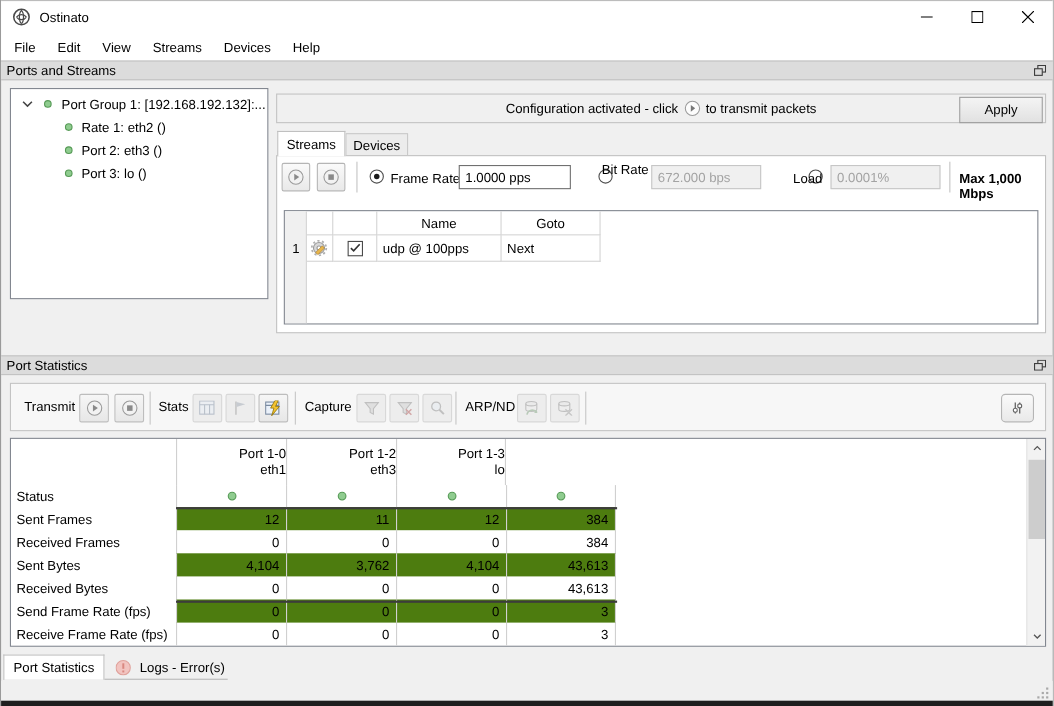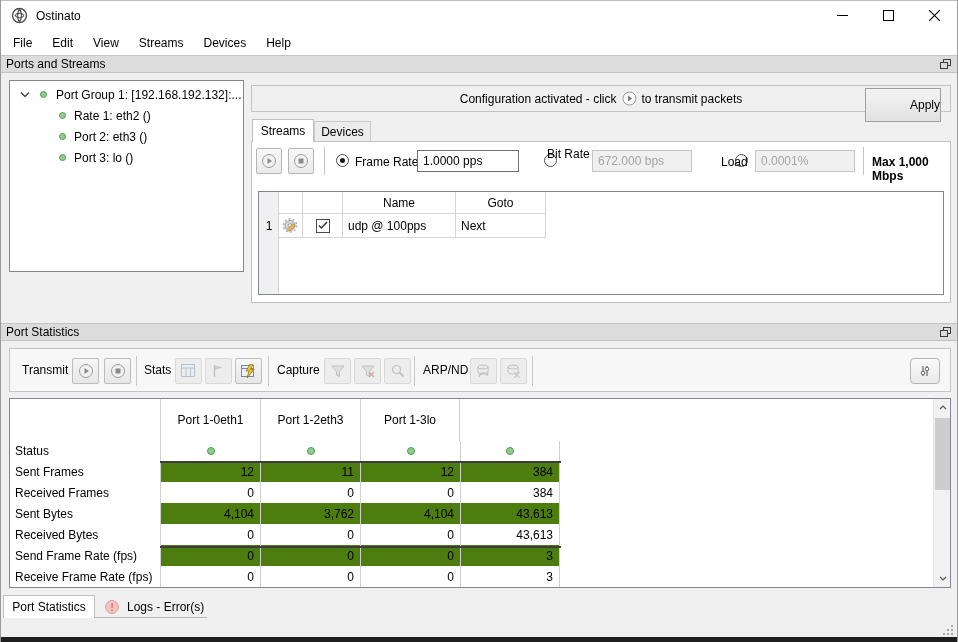--- a/index.html
+++ b/index.html
@@ -31,23 +31,23 @@
   .dock-float { margin-left:auto; width:14px; height:13px; display:flex; align-items:center; justify-content:center; }
   
   .tree-panel { left:8px; top:80px; width:235px; height:192px; background:#fff; border:1px solid #828790; padding-top:3px;}
   .tree-row { height:21px; display:flex; align-items:center; }
   .tree-row.selected .row-hl { background:#cde8ff; }
   .row-hl { display:flex; align-items:center; height:21px; flex:1; }
   .dot { width:7px; height:7px; border-radius:50%; background:#8fcc8f; border:1px solid #569a56; display:inline-block; }
   
   .infobar { left:250px; top:85px; width:700px; height:27px; background:#f0f0f0;
              border:1px solid #c3c3c3; display:flex; align-items:center; justify-content:center; }
-  .apply-btn { position:absolute; right:9px; top:2px; width:76px; height:34px;
+  .apply-btn { position:absolute; right:2px; top:2px; width:76px; height:24px;
                background:linear-gradient(#f4f4f4,#e1e1e1); border:1px solid #9e9e9e;
-               display:flex; align-items:center; justify-content:flex-end; }
+               display:flex; align-items:center; justify-content:center; }
   
   .tab { position:absolute; display:flex; align-items:center; justify-content:center; }
   .tab.active { background:#fff; border:1px solid #c0c0c0; border-bottom:none; z-index:2; }
   .tab.inactive { background:#ececec; border:1px solid #c9c9c9; }
   .tab-pane { left:250px; top:141px; width:700px; height:162px; background:#fff; border:1px solid #c0c0c0; }
   
   .tool-btn { width:26px; height:26px; background:linear-gradient(#fafafa,#e9e9e9);
               border:1px solid #b5b5b5; border-radius:2px;
               display:flex; align-items:center; justify-content:center; }
   .vsep { width:1px; background:#c3c3c3; }
@@ -82,22 +82,22 @@
   .stats-panel { left:8px; top:398px; width:942px; height:190px; background:#fff;
                  border:1px solid #828790; overflow:hidden; }
   .s-row { display:flex; }
   .s-label { width:150px; padding-left:5px; display:flex; align-items:center; }
   .s-cell { width:100px; border-left:1px solid #d0d0d0; display:flex; align-items:center;
             justify-content:flex-end; padding-right:6px; }
   .s-cell.last { border-right:1px solid #d0d0d0; }
   .s-cell.center { justify-content:center; padding-right:0; }
   .s-row.alt .s-cell { background:#4d7c0f; }
   .thick-line { position:absolute; left:150px; width:401px; height:2px; background:#3c3c3c; }
-  .hdr-cell { width:100px; border-left:1px solid #d0d0d0; display:flex; flex-direction:row;
-              align-items:center; justify-content:center; line-height:15px; }
+  .hdr-cell { width:100px; border-left:1px solid #d0d0d0; display:flex; flex-direction:column;
+              align-items:flex-end; justify-content:center; line-height:15px; }
   
   .scrollbar { position:absolute; right:0; top:0; bottom:0; width:17px; background:#f2f2f2; border-left:1px solid #e3e3e3; }
   .sb-arrow { position:absolute; left:0; width:17px; height:17px; display:flex; align-items:center; justify-content:center; }
   .sb-thumb { position:absolute; left:1px; top:19px; width:15px; height:72px; background:#cdcdcd; }
   
   .btab { position:absolute; display:flex; align-items:center; }
   .statusbar { left:0; top:619px; width:100%; height:18px; background:#f0f0f0; }
   .grip { position:absolute; right:4px; top:623px; width:12px; height:12px; }
   .grip i { position:absolute; width:2px; height:2px; background:#a9a9a9; }
   .dark-strip { left:0; top:637px; width:100%; height:5px; background:#1e1e1e; }

